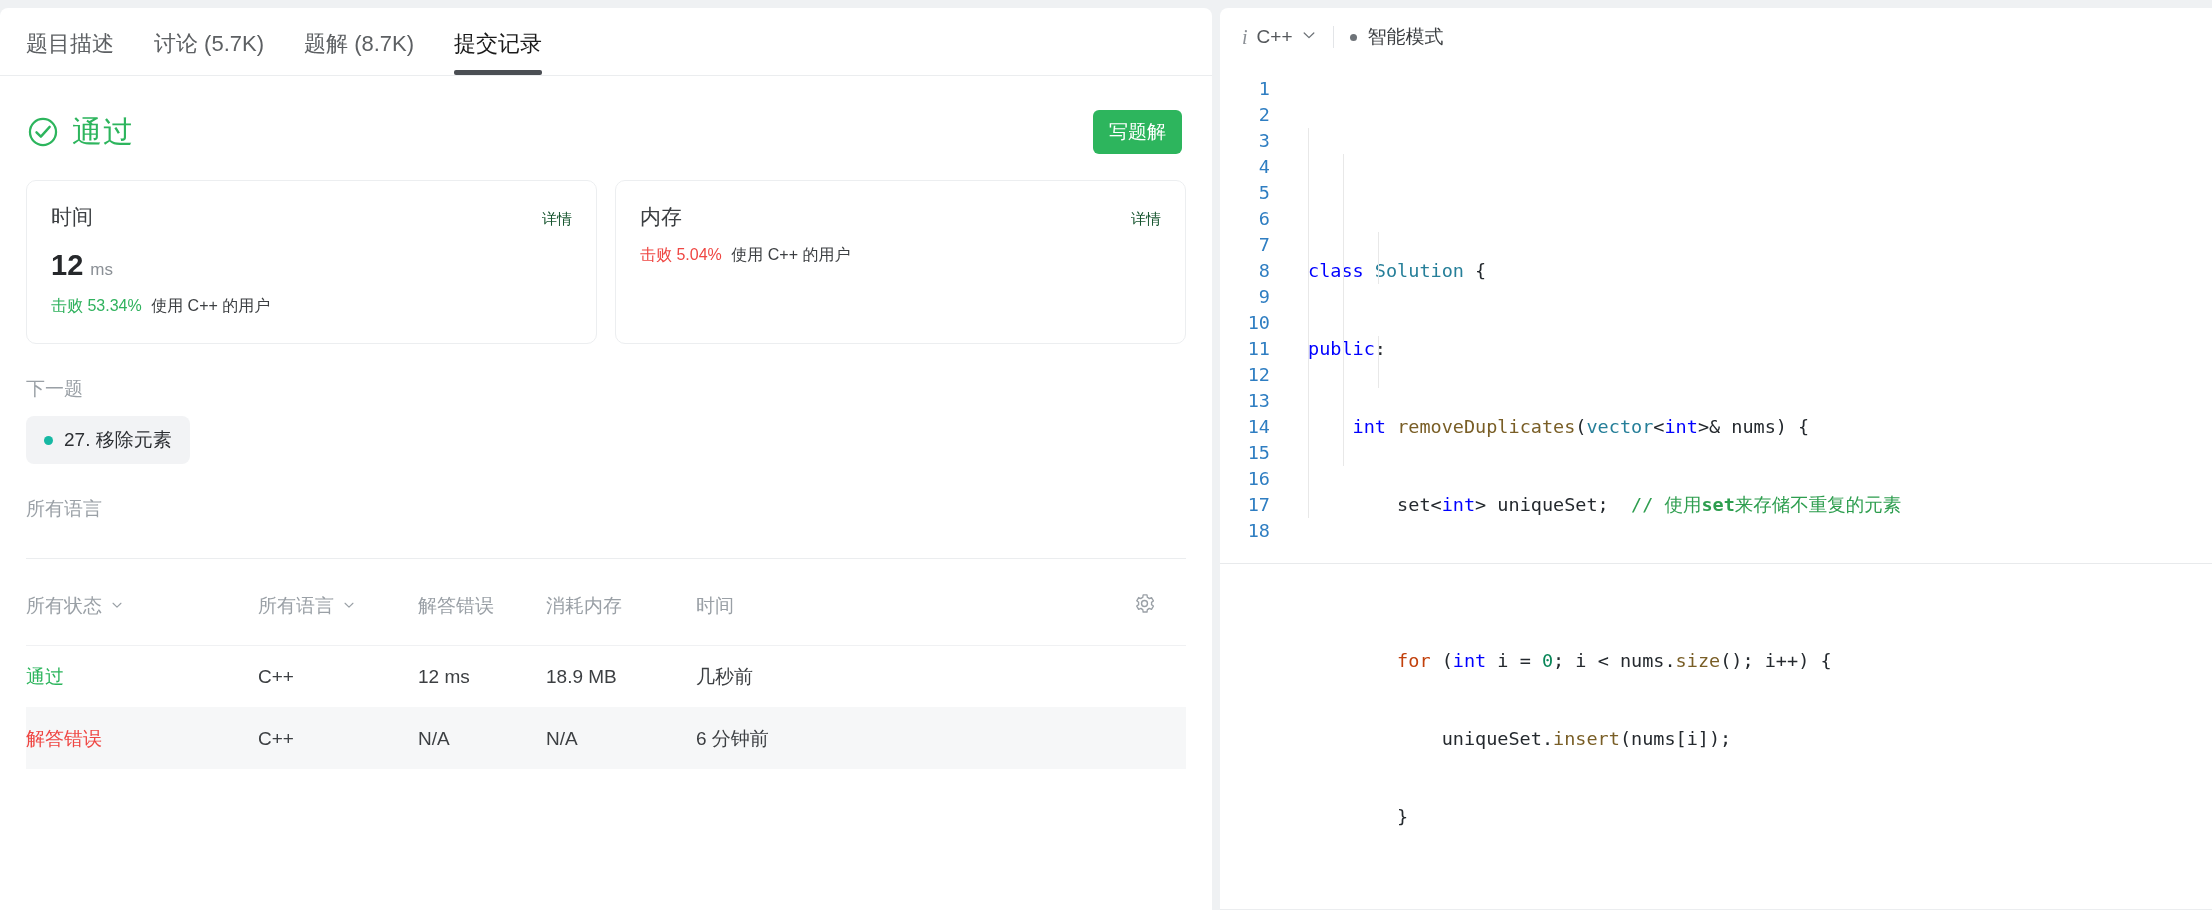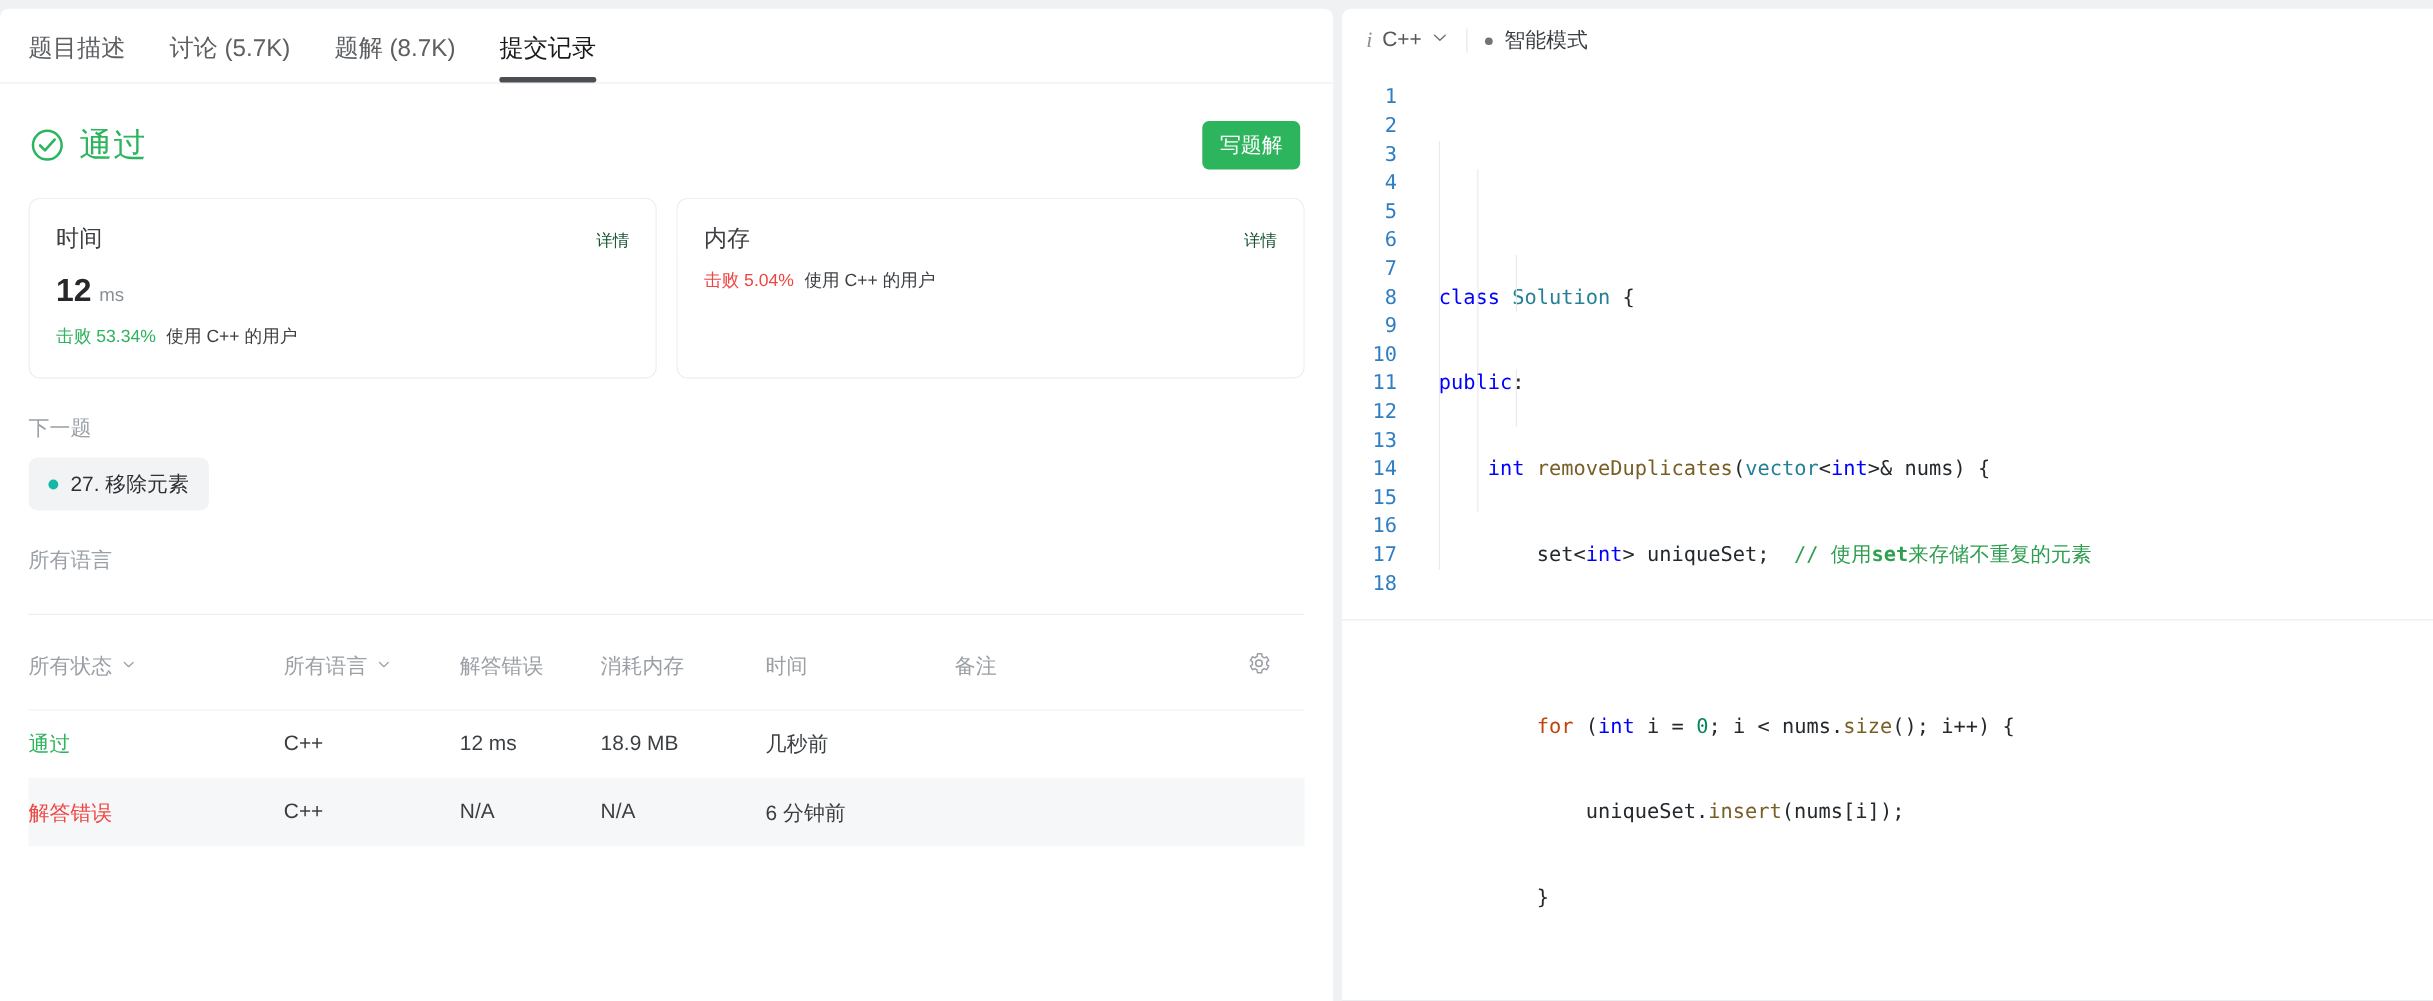--- a/index.html
+++ b/index.html
@@ -383,21 +383,20 @@
               <span class="chev">
                 <svg width="14" height="14" viewBox="0 0 16 16" fill="none">
                     <path d="M3.5 6l4.5 4.4L12.5 6" stroke="#9aa0a6" stroke-width="1.3" stroke-linecap="round" stroke-linejoin="round"></path>
                   </svg>
               </span>
             </span>
           </div>
           <div class="col-time">解答错误</div>
           <div class="col-mem">消耗内存</div>
           <div class="col-when">时间</div>
-          <div class="col-note">备注</div>
           <span class="gear">
             <svg width="23" height="23" viewBox="0 0 24 24" fill="none">
               <circle cx="12" cy="12" r="3.1" stroke="#9aa0a6" stroke-width="1.5"></circle>
               <path d="M19.4 12a7.6 7.6 0 00-.1-1.2l2-1.5-2-3.4-2.3 1a7.4 7.4 0 00-2-1.2L14.6 3h-4l-.4 2.6a7.4 7.4 0 00-2 1.2l-2.3-1-2 3.4 2 1.5A7.6 7.6 0 005.8 12c0 .4 0 .8.1 1.2l-2 1.5 2 3.4 2.3-1c.6.5 1.3.9 2 1.2l.4 2.6h4l.4-2.6c.7-.3 1.4-.7 2-1.2l2.3 1 2-3.4-2-1.5c.1-.4.1-.8.1-1.2z" stroke="#9aa0a6" stroke-width="1.4" stroke-linejoin="round"></path>
             </svg>
           </span>
         </div>
 
         <div class="tbody-row">
           <div class="col-status st-ac">通过</div>

